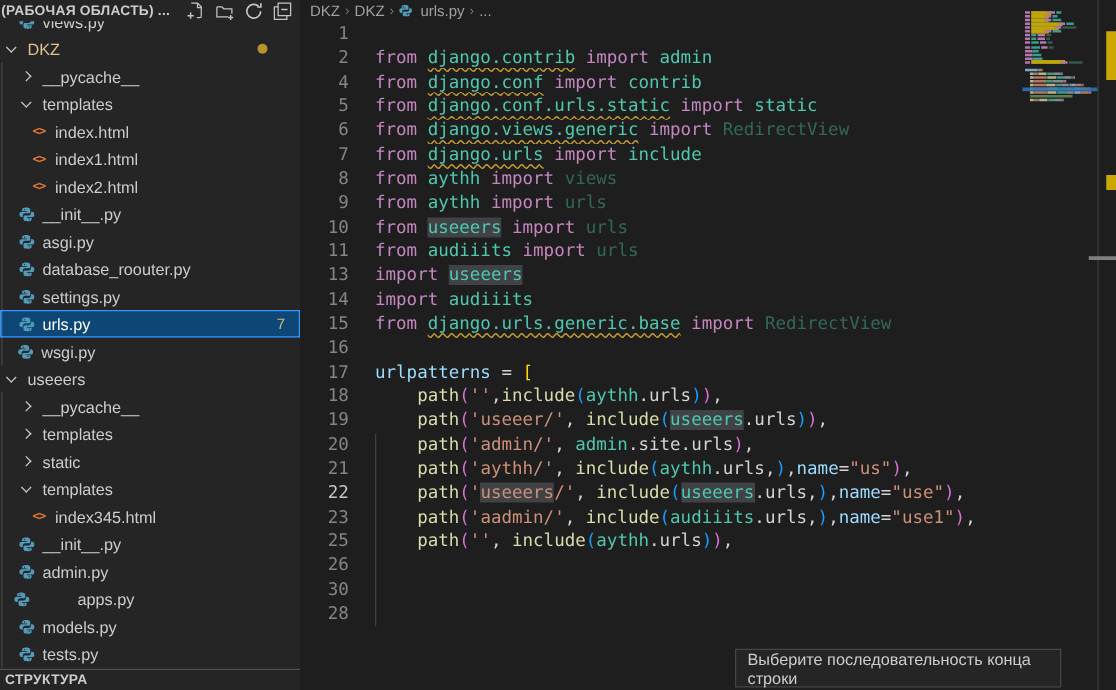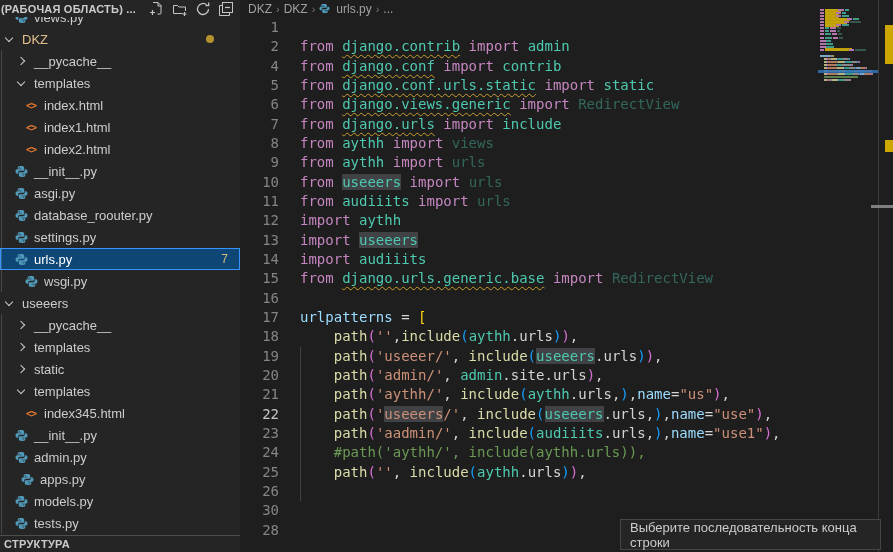--- a/index.html
+++ b/index.html
@@ -44,21 +44,21 @@
   .sq{text-decoration:underline wavy #c8a029;text-decoration-thickness:1px;text-underline-offset:3px;}
   .hl{background:rgba(97,102,107,.5);}
   .indent-guide{position:absolute;width:1px;background:#404040;left:60px;}
   
   .minimap{position:absolute;right:15px;top:2px;width:60px;height:552px;}
   .mm-bar{position:absolute;height:2px;}
   .mm-cur{position:absolute;left:0;width:60px;height:3px;background:rgba(47,118,187,.85);}
   .ruler{position:absolute;right:0;top:0;width:15px;height:552px;border-left:1px solid #3c3c3c;box-sizing:border-box;}
   .ruler .mark{position:absolute;}
   
-  .tooltip{position:absolute;left:620px;top:519px;width:261px;height:31px;background:#252526;border:1px solid #454545;
+  .tooltip{position:absolute;left:588px;top:519px;width:261px;height:31px;background:#252526;border:1px solid #454545;
            box-sizing:border-box;color:#cccccc;font-size:13px;display:flex;align-items:center;padding-left:9px;z-index:10;}
 </style>
 </head>
 <body>
 
 <div class="sidebar">
   <div class="tree" id="tree">
       <div class="row" style="padding-left: 13px;">
         <span class="ficon">
           <svg width="13" height="13" viewBox="0 0 24 24">
@@ -138,21 +138,21 @@
       <div class="row selected" style="padding-left: 13px;">
         <span class="ficon">
           <svg width="13" height="13" viewBox="0 0 24 24">
             <path fill="#519aba" d="M11.8 2c-1.6 0-3.2.15-4.6.4C5.3 2.75 5 3.5 5 4.9V7h7v1H3.9C2.3 8 1 9.3 1 11.9c0 2.7 1.3 4.1 2.9 4.1H6v-2.3C6 11.9 7.5 10.5 9.2 10.5h5.6c1.4 0 2.2-1 2.2-2.4V4.9c0-1.3-.9-2.2-2.2-2.5C13.8 2.1 12.8 2 11.8 2zM8.5 4.1c.5 0 .9.4.9.9s-.4.9-.9.9-.9-.4-.9-.9.4-.9.9-.9z"></path>
             <path fill="#519aba" d="M12.2 22c1.6 0 3.2-.15 4.6-.4 1.9-.35 2.2-1.1 2.2-2.5V17h-7v-1h8.1c1.6 0 2.9-1.3 2.9-3.9 0-2.7-1.3-4.1-2.9-4.1H18v2.3c0 1.8-1.5 3.2-3.2 3.2H9.2c-1.4 0-2.2 1-2.2 2.4v3.2c0 1.3.9 2.2 2.2 2.5 1 .2 2 .3 3 .3zm3.3-2.1c-.5 0-.9-.4-.9-.9s.4-.9.9-.9.9.4.9.9-.4.9-.9.9z"></path>
           </svg>
         </span>
         <span class="lbl">urls.py</span>
         <span class="badge">7</span>
       </div>
-      <div class="row" style="padding-left: 23px; align-items: center;">
+      <div class="row" style="padding-left: 12px; align-items: center;">
         <span class="ficon">
           <svg width="13" height="13" viewBox="0 0 24 24">
             <path fill="#519aba" d="M11.8 2c-1.6 0-3.2.15-4.6.4C5.3 2.75 5 3.5 5 4.9V7h7v1H3.9C2.3 8 1 9.3 1 11.9c0 2.7 1.3 4.1 2.9 4.1H6v-2.3C6 11.9 7.5 10.5 9.2 10.5h5.6c1.4 0 2.2-1 2.2-2.4V4.9c0-1.3-.9-2.2-2.2-2.5C13.8 2.1 12.8 2 11.8 2zM8.5 4.1c.5 0 .9.4.9.9s-.4.9-.9.9-.9-.4-.9-.9.4-.9.9-.9z"></path>
             <path fill="#519aba" d="M12.2 22c1.6 0 3.2-.15 4.6-.4 1.9-.35 2.2-1.1 2.2-2.5V17h-7v-1h8.1c1.6 0 2.9-1.3 2.9-3.9 0-2.7-1.3-4.1-2.9-4.1H18v2.3c0 1.8-1.5 3.2-3.2 3.2H9.2c-1.4 0-2.2 1-2.2 2.4v3.2c0 1.3.9 2.2 2.2 2.5 1 .2 2 .3 3 .3zm3.3-2.1c-.5 0-.9-.4-.9-.9s.4-.9.9-.9.9.4.9.9-.4.9-.9.9z"></path>
           </svg>
         </span>
         <span class="lbl">wsgi.py</span>
       </div>
       <div class="row" style="padding-left: 4px;">
         <span class="chev open"></span>
@@ -191,21 +191,21 @@
       </div>
       <div class="row" style="padding-left: 13px;">
         <span class="ficon">
           <svg width="13" height="13" viewBox="0 0 24 24">
             <path fill="#519aba" d="M11.8 2c-1.6 0-3.2.15-4.6.4C5.3 2.75 5 3.5 5 4.9V7h7v1H3.9C2.3 8 1 9.3 1 11.9c0 2.7 1.3 4.1 2.9 4.1H6v-2.3C6 11.9 7.5 10.5 9.2 10.5h5.6c1.4 0 2.2-1 2.2-2.4V4.9c0-1.3-.9-2.2-2.2-2.5C13.8 2.1 12.8 2 11.8 2zM8.5 4.1c.5 0 .9.4.9.9s-.4.9-.9.9-.9-.4-.9-.9.4-.9.9-.9z"></path>
             <path fill="#519aba" d="M12.2 22c1.6 0 3.2-.15 4.6-.4 1.9-.35 2.2-1.1 2.2-2.5V17h-7v-1h8.1c1.6 0 2.9-1.3 2.9-3.9 0-2.7-1.3-4.1-2.9-4.1H18v2.3c0 1.8-1.5 3.2-3.2 3.2H9.2c-1.4 0-2.2 1-2.2 2.4v3.2c0 1.3.9 2.2 2.2 2.5 1 .2 2 .3 3 .3zm3.3-2.1c-.5 0-.9-.4-.9-.9s.4-.9.9-.9.9.4.9.9-.4.9-.9.9z"></path>
           </svg>
         </span>
         <span class="lbl">admin.py</span>
       </div>
-      <div class="row" style="padding-left: 19px;">
+      <div class="row" style="padding-left: 9px; gap: 32px;">
         <span class="ficon">
           <svg width="13" height="13" viewBox="0 0 24 24">
             <path fill="#519aba" d="M11.8 2c-1.6 0-3.2.15-4.6.4C5.3 2.75 5 3.5 5 4.9V7h7v1H3.9C2.3 8 1 9.3 1 11.9c0 2.7 1.3 4.1 2.9 4.1H6v-2.3C6 11.9 7.5 10.5 9.2 10.5h5.6c1.4 0 2.2-1 2.2-2.4V4.9c0-1.3-.9-2.2-2.2-2.5C13.8 2.1 12.8 2 11.8 2zM8.5 4.1c.5 0 .9.4.9.9s-.4.9-.9.9-.9-.4-.9-.9.4-.9.9-.9z"></path>
             <path fill="#519aba" d="M12.2 22c1.6 0 3.2-.15 4.6-.4 1.9-.35 2.2-1.1 2.2-2.5V17h-7v-1h8.1c1.6 0 2.9-1.3 2.9-3.9 0-2.7-1.3-4.1-2.9-4.1H18v2.3c0 1.8-1.5 3.2-3.2 3.2H9.2c-1.4 0-2.2 1-2.2 2.4v3.2c0 1.3.9 2.2 2.2 2.5 1 .2 2 .3 3 .3zm3.3-2.1c-.5 0-.9-.4-.9-.9s.4-.9.9-.9.9.4.9.9-.4.9-.9.9z"></path>
           </svg>
         </span>
         <span class="lbl">apps.py</span>
       </div>
       <div class="row" style="padding-left: 13px;">
         <span class="ficon">
@@ -286,33 +286,31 @@
       <div class="cl"><span class="ln">1</span></div>
       <div class="cl"><span class="ln">2</span><span class="kw">from</span><span class="pl"> </span><span class="mod sq">django.contrib</span><span class="pl"> </span><span class="kw">import</span><span class="pl"> </span><span class="mod">admin</span></div>
       <div class="cl"><span class="ln">4</span><span class="kw">from</span><span class="pl"> </span><span class="mod sq">django.conf</span><span class="pl"> </span><span class="kw">import</span><span class="pl"> </span><span class="mod">contrib</span></div>
       <div class="cl"><span class="ln">5</span><span class="kw">from</span><span class="pl"> </span><span class="mod sq">django.conf.urls.static</span><span class="pl"> </span><span class="kw">import</span><span class="pl"> </span><span class="mod">static</span></div>
       <div class="cl"><span class="ln">6</span><span class="kw">from</span><span class="pl"> </span><span class="mod sq">django.views.generic</span><span class="pl"> </span><span class="kw">import</span><span class="pl"> </span><span class="dim">RedirectView</span></div>
       <div class="cl"><span class="ln">7</span><span class="kw">from</span><span class="pl"> </span><span class="mod sq">django.urls</span><span class="pl"> </span><span class="kw">import</span><span class="pl"> </span><span class="mod">include</span></div>
       <div class="cl"><span class="ln">8</span><span class="kw">from</span><span class="pl"> </span><span class="mod">aythh</span><span class="pl"> </span><span class="kw">import</span><span class="pl"> </span><span class="dim">views</span></div>
       <div class="cl"><span class="ln">9</span><span class="kw">from</span><span class="pl"> </span><span class="mod">aythh</span><span class="pl"> </span><span class="kw">import</span><span class="pl"> </span><span class="dim">urls</span></div>
       <div class="cl"><span class="ln">10</span><span class="kw">from</span><span class="pl"> </span><span class="mod hl">useeers</span><span class="pl"> </span><span class="kw">import</span><span class="pl"> </span><span class="dim">urls</span></div>
       <div class="cl"><span class="ln">11</span><span class="kw">from</span><span class="pl"> </span><span class="mod">audiiits</span><span class="pl"> </span><span class="kw">import</span><span class="pl"> </span><span class="dim">urls</span></div>
-      <div class="cl"><span class="ln">12</span><span class="kw">import</span><span class="pl"> </span><span class="mod">aythh</span></div>
       <div class="cl"><span class="ln">13</span><span class="kw">import</span><span class="pl"> </span><span class="mod hl">useeers</span></div>
       <div class="cl"><span class="ln">14</span><span class="kw">import</span><span class="pl"> </span><span class="mod">audiiits</span></div>
       <div class="cl"><span class="ln">15</span><span class="kw">from</span><span class="pl"> </span><span class="mod sq">django.urls.generic.base</span><span class="pl"> </span><span class="kw">import</span><span class="pl"> </span><span class="dim">RedirectView</span></div>
       <div class="cl"><span class="ln">16</span></div>
       <div class="cl"><span class="ln">17</span><span class="var">urlpatterns</span><span class="pl"> = </span><span class="b1">[</span></div>
       <div class="cl"><span class="ln">18</span><span class="pl">    </span><span class="fn">path</span><span class="b2">(</span><span class="str">''</span><span class="pl">,</span><span class="fn">include</span><span class="b3">(</span><span class="mod">aythh</span><span class="pl">.urls</span><span class="b3">)</span><span class="b2">)</span><span class="pl">,</span></div>
       <div class="cl"><span class="ln">19</span><span class="pl">    </span><span class="fn">path</span><span class="b2">(</span><span class="str">'useeer/'</span><span class="pl">, </span><span class="fn">include</span><span class="b3">(</span><span class="mod hl">useeers</span><span class="pl">.urls</span><span class="b3">)</span><span class="b2">)</span><span class="pl">,</span></div>
       <div class="cl"><span class="ln">20</span><span class="pl">    </span><span class="fn">path</span><span class="b2">(</span><span class="str">'admin/'</span><span class="pl">, </span><span class="mod">admin</span><span class="pl">.site.urls</span><span class="b2">)</span><span class="pl">,</span></div>
       <div class="cl"><span class="ln">21</span><span class="pl">    </span><span class="fn">path</span><span class="b2">(</span><span class="str">'aythh/'</span><span class="pl">, </span><span class="fn">include</span><span class="b3">(</span><span class="mod">aythh</span><span class="pl">.urls,</span><span class="b3">)</span><span class="pl">,</span><span class="var">name</span><span class="pl">=</span><span class="str">"us"</span><span class="b2">)</span><span class="pl">,</span></div>
       <div class="cl"><span class="ln cur">22</span><span class="pl">    </span><span class="fn">path</span><span class="b2">(</span><span class="str">'</span><span class="str hl">useeers</span><span class="str">/'</span><span class="pl">, </span><span class="fn">include</span><span class="b3">(</span><span class="mod hl">useeers</span><span class="pl">.urls,</span><span class="b3">)</span><span class="pl">,</span><span class="var">name</span><span class="pl">=</span><span class="str">"use"</span><span class="b2">)</span><span class="pl">,</span></div>
       <div class="cl"><span class="ln">23</span><span class="pl">    </span><span class="fn">path</span><span class="b2">(</span><span class="str">'aadmin/'</span><span class="pl">, </span><span class="fn">include</span><span class="b3">(</span><span class="mod">audiiits</span><span class="pl">.urls,</span><span class="b3">)</span><span class="pl">,</span><span class="var">name</span><span class="pl">=</span><span class="str">"use1"</span><span class="b2">)</span><span class="pl">,</span></div>
-      <div class="cl"><span class="ln">24</span><span class="pl">    </span><span class="cm">#path('aythh/', include(aythh.urls)),</span></div>
       <div class="cl"><span class="ln">25</span><span class="pl">    </span><span class="fn">path</span><span class="b2">(</span><span class="str">''</span><span class="pl">, </span><span class="fn">include</span><span class="b3">(</span><span class="mod">aythh</span><span class="pl">.urls</span><span class="b3">)</span><span class="b2">)</span><span class="pl">,</span></div>
       <div class="cl"><span class="ln">26</span></div>
       <div class="cl"><span class="ln">30</span></div>
       <div class="cl"><span class="ln">28</span></div>
     </div>
   <div class="minimap" id="minimap">
       <div class="mm-bar" style="left: 2px; top: 7.05px; width: 3.68px; background: rgb(178, 120, 173);"></div>
       <div class="mm-bar" style="left: 6.6px; top: 7.05px; width: 12.88px; background: rgb(63, 156, 137);"></div>
       <div class="mm-bar" style="left: 6.6px; top: 6.55px; width: 16.88px; height: 3px; background: rgba(204, 167, 0, 0.92);"></div>
       <div class="mm-bar" style="left: 20.4px; top: 7.05px; width: 5.52px; background: rgb(178, 120, 173);"></div>

